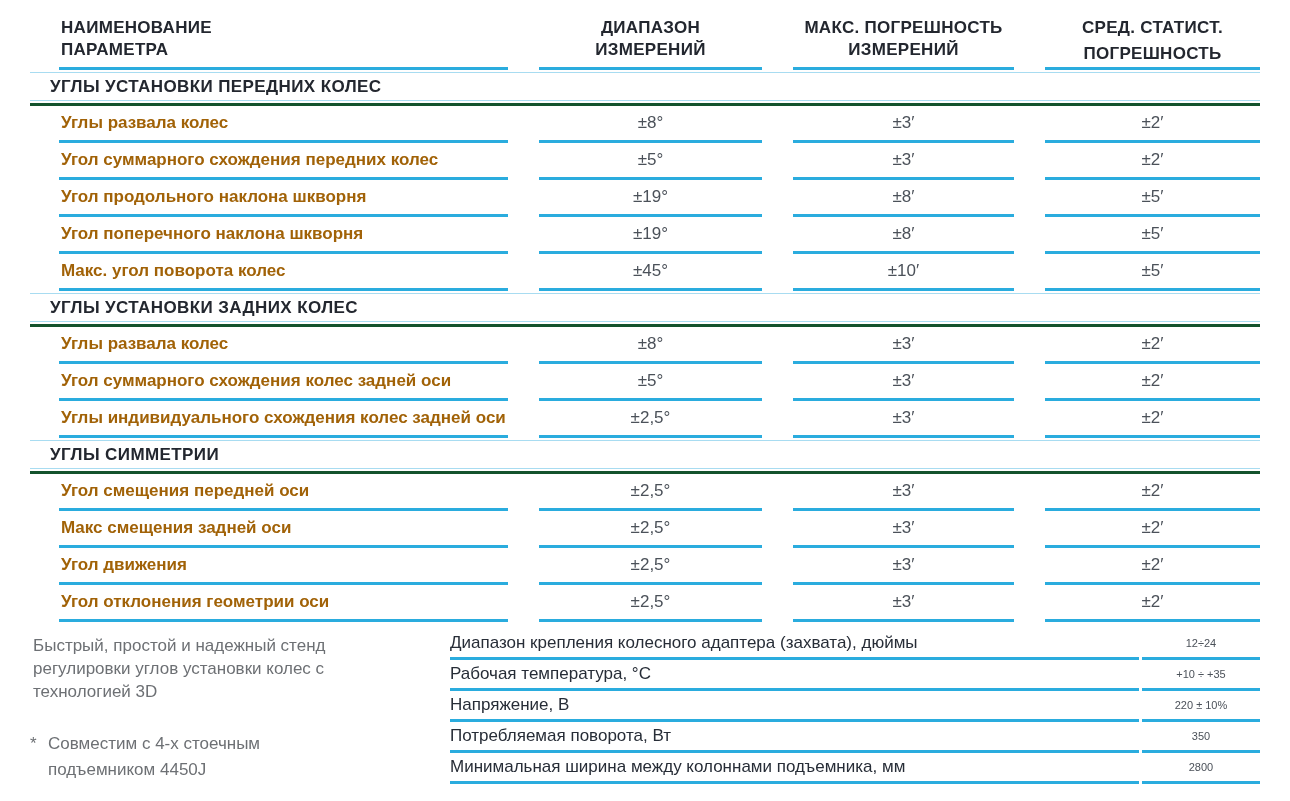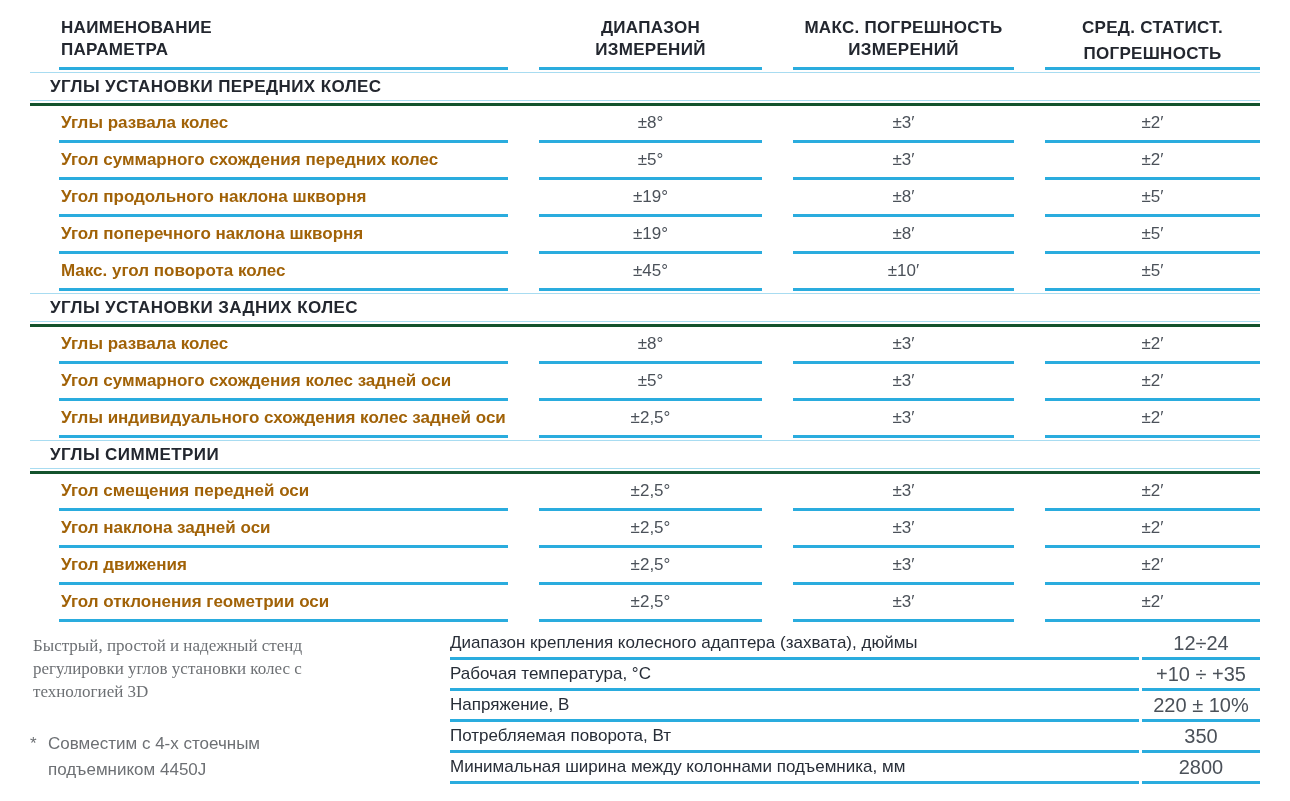--- a/index.html
+++ b/index.html
@@ -79,21 +79,20 @@
   .section-row::after  { bottom: 2px; }
 
   
   .description {
     position: absolute;
     left: 33px; top: 634px;
     width: 318px;
     font-size: 17px;
     line-height: 23px;
     color: #6D7074;
-    font-family: Liberation Serif, serif;
   }
   .note {
     position: absolute;
     left: 30px; top: 731px;
     width: 280px;
     font-size: 17px;
     line-height: 26px;
     color: #6D7074;
     display: flex;
   }
@@ -108,21 +107,21 @@
     border-bottom: 3px solid #2AACDE;
     display: flex; align-items: center;
     font-size: 17px; font-weight: normal;
     color: #272D37;
     margin-right: 3px;
   }
   .u-value {
     flex: 0 0 118px;
     border-bottom: 3px solid #2AACDE;
     display: flex; align-items: center; justify-content: center;
-    font-size: 20px;
+    font-size: 11px;
     color: #4B5159;
   }
 </style>
 </head>
 <body>
 
 <div class="sheet">
 
   <div class="spec-table">
 
@@ -215,21 +214,21 @@
       <span>УГЛЫ СИММЕТРИИ</span>
     </div>
 
     <div class="row body">
       <div class="cell name-cell">Угол смещения передней оси</div>
       <div class="cell val-cell">±2,5°</div>
       <div class="cell val-cell">±3′</div>
       <div class="cell val-cell">±2′</div>
     </div>
     <div class="row body">
-      <div class="cell name-cell">Угол наклона задней оси</div>
+      <div class="cell name-cell">Макс смещения задней оси</div>
       <div class="cell val-cell">±2,5°</div>
       <div class="cell val-cell">±3′</div>
       <div class="cell val-cell">±2′</div>
     </div>
     <div class="row body">
       <div class="cell name-cell">Угол движения</div>
       <div class="cell val-cell">±2,5°</div>
       <div class="cell val-cell">±3′</div>
       <div class="cell val-cell">±2′</div>
     </div>

